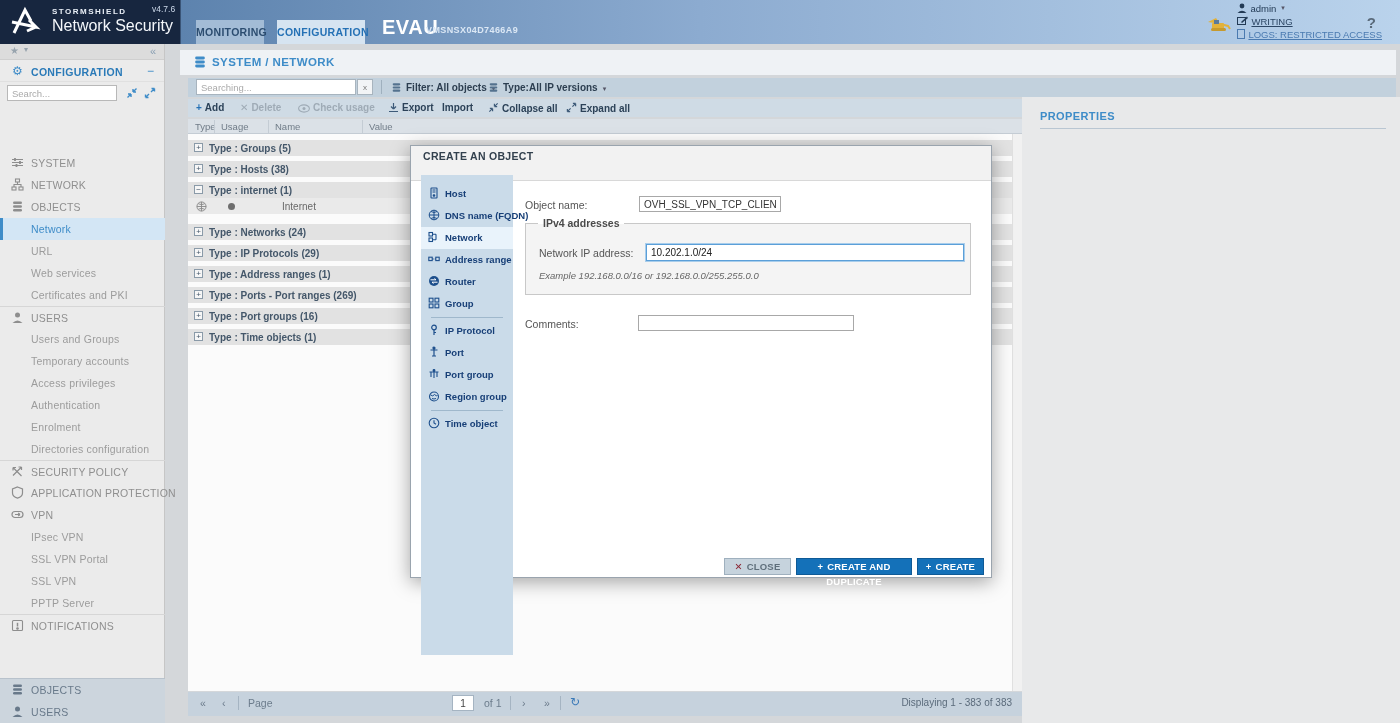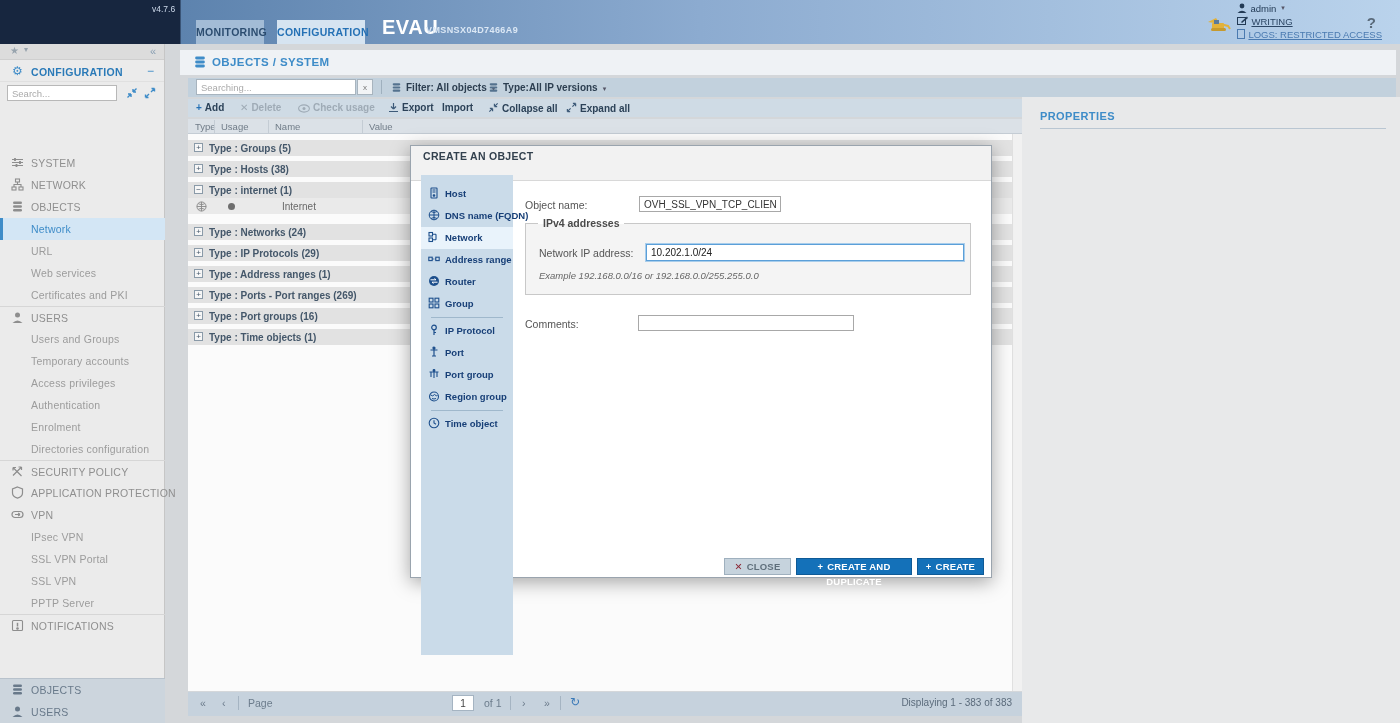--- a/index.html
+++ b/index.html
@@ -113,20 +113,32 @@
   .btn-blue { background:#1471b9; border:1px solid #0f5a96; color:#fff; }
   .bx { color:#8b2635; font-weight:bold; margin-right:4px; }
   .bp { color:#fff; font-weight:bold; margin-right:4px; }
 
   svg { display:block; }
 </style>
 </head>
 <body>
 
 <div id="header">
+  <div class="brand">
+    <span>
+      <svg width="34" height="30" viewBox="0 0 34 30">
+          <path d="M4 27 L15 4 L21 15" stroke="#fff" stroke-width="3" fill="none"></path>
+          <path d="M2 16 L26 21 L19 14 M26 21 L17 25" stroke="#fff" stroke-width="3" fill="none"></path>
+        </svg>
+    </span>
+    <span class="brand-txt">
+      <div class="brand-top">STORMSHIELD</div>
+      <div class="brand-name">Network Security</div>
+    </span>
+  </div>
   <span class="brand-ver">v4.7.6</span>
   <div class="tab tab-mon">MONITORING</div>
   <div class="tab tab-conf">CONFIGURATION</div>
   <span class="appliance-name">EVAU</span>
   <span class="appliance-serial">VMSNSX04D7466A9</span>
   <span class="excavator">
     <svg width="26" height="17" viewBox="0 0 26 17">
         <path d="M2 6 L10 2 L14 8 Z" fill="#e2b23c"></path>
         <rect x="6" y="7" width="12" height="6" rx="1" fill="#e2b23c"></rect>
         <rect x="8" y="4" width="5" height="4" fill="#5b7a9a"></rect>
@@ -335,21 +347,21 @@
 </div>
 
 <div id="title-bar">
   <span class="title-ic">
       <svg width="14" height="14" viewBox="0 0 13 13" fill="#3e8cc8">
         <rect x="2" y="1.5" width="9" height="2.6" rx="1.3"></rect>
         <rect x="2" y="5.2" width="9" height="2.6" rx="1.3"></rect>
         <rect x="2" y="8.9" width="9" height="2.6" rx="1.3"></rect>
       </svg>
     </span>
-  <span class="title-txt">OBJECTS / SYSTEM</span>
+  <span class="title-txt">SYSTEM / NETWORK</span>
 </div>
 
 <div id="filter-bar">
   <input class="fsearch" placeholder="Searching..." style="">
   <span class="fclear">x</span>
   <span class="fsep" style="left:193px"></span>
   <span class="fitem" style="left:203px">
     <svg style="display:inline-block;vertical-align:-2px;margin-right:4px" width="11" height="11" viewBox="0 0 13 13" fill="#54728e">
         <rect x="2" y="1.5" width="9" height="2.6" rx="1.3"></rect>
         <rect x="2" y="5.2" width="9" height="2.6" rx="1.3"></rect>

